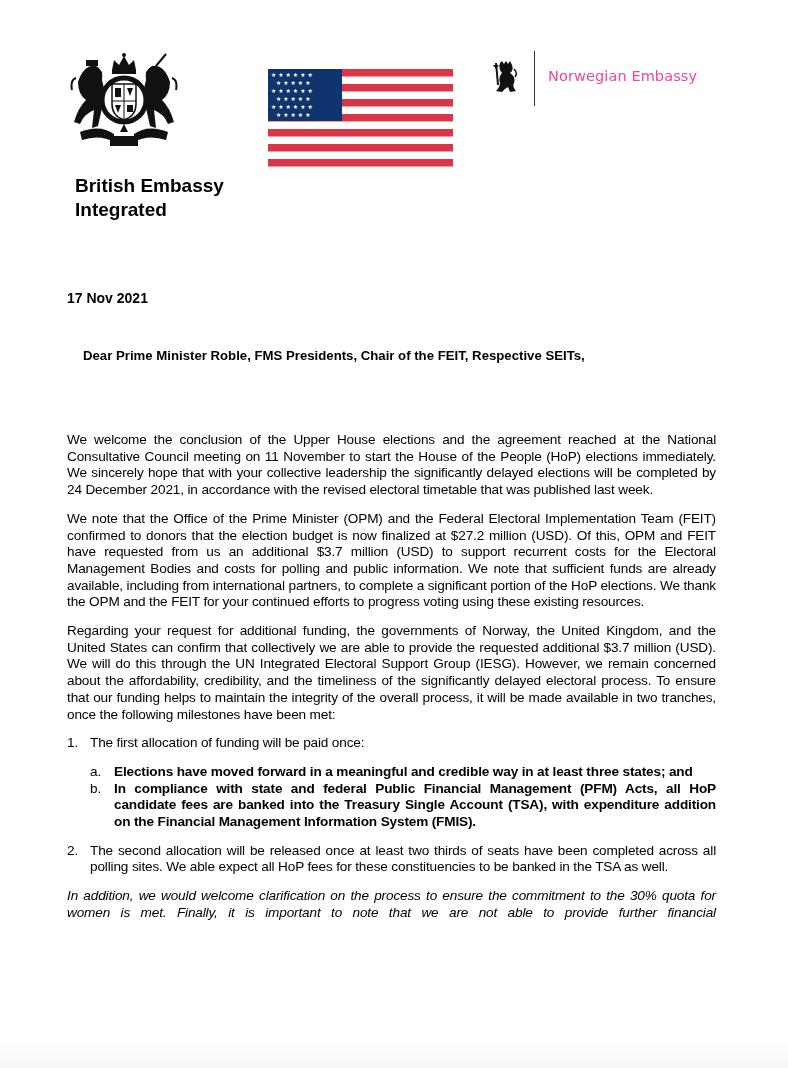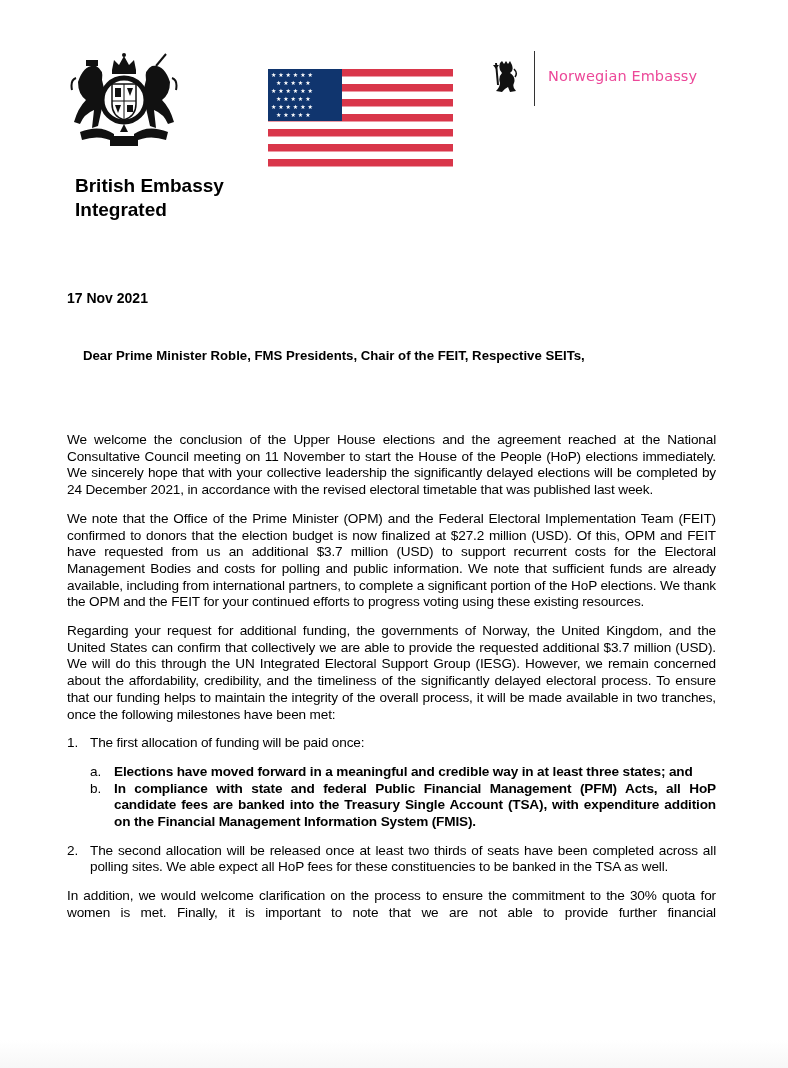--- a/index.html
+++ b/index.html
@@ -127,14 +127,14 @@
         </div>
       </div>
     </div>
   </div>
 
   <div class="list-item">
     <span class="marker">2.</span>
     <div class="content">The second allocation will be released once at least two thirds of seats have been completed across all polling sites. We able expect all HoP fees for these constituencies to be banked in the TSA as well.</div>
   </div>
 
-  <p style="text-align-last: justify;">In addition, we would welcome clarification on the process to ensure the commitment to the 30% quota for women is met. Finally, it is important to note that we are not able to provide further financial</p>
+  <p style="text-align-last: justify; font-style: italic;">In addition, we would welcome clarification on the process to ensure the commitment to the 30% quota for women is met. Finally, it is important to note that we are not able to provide further financial</p>
 </div>
 
 </body></html>

